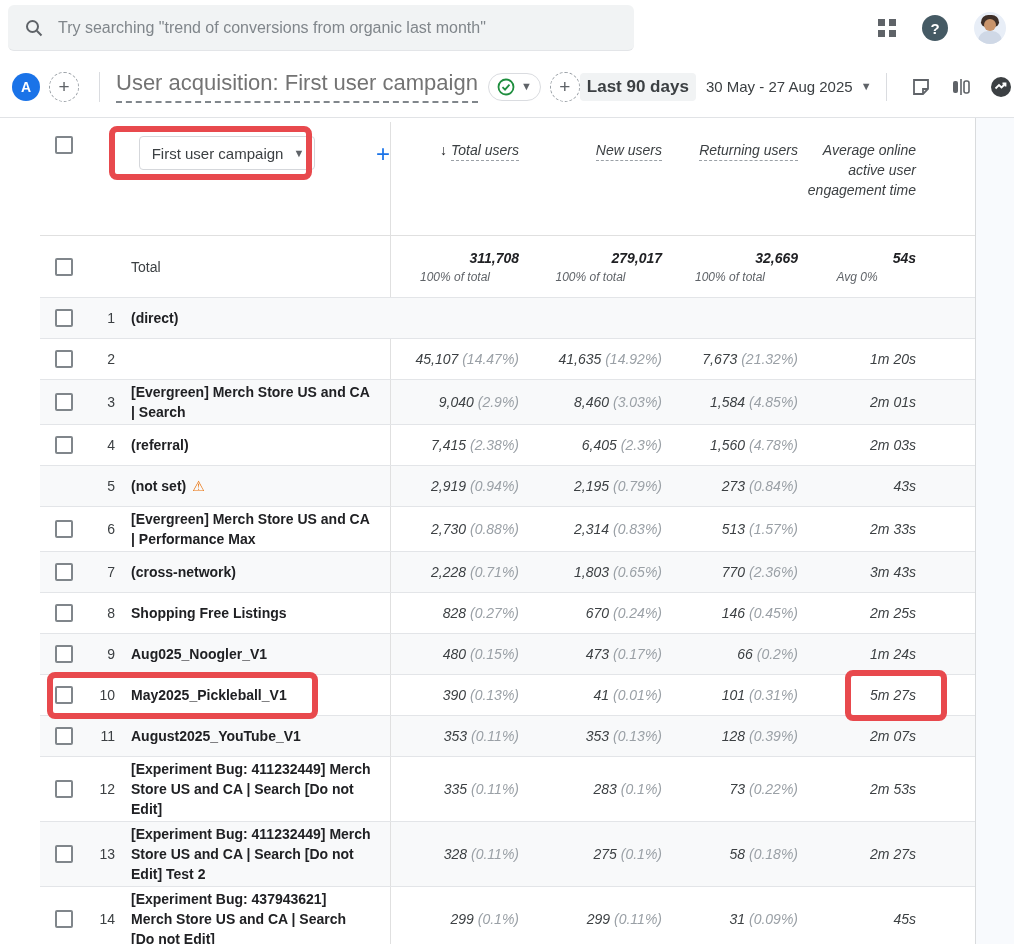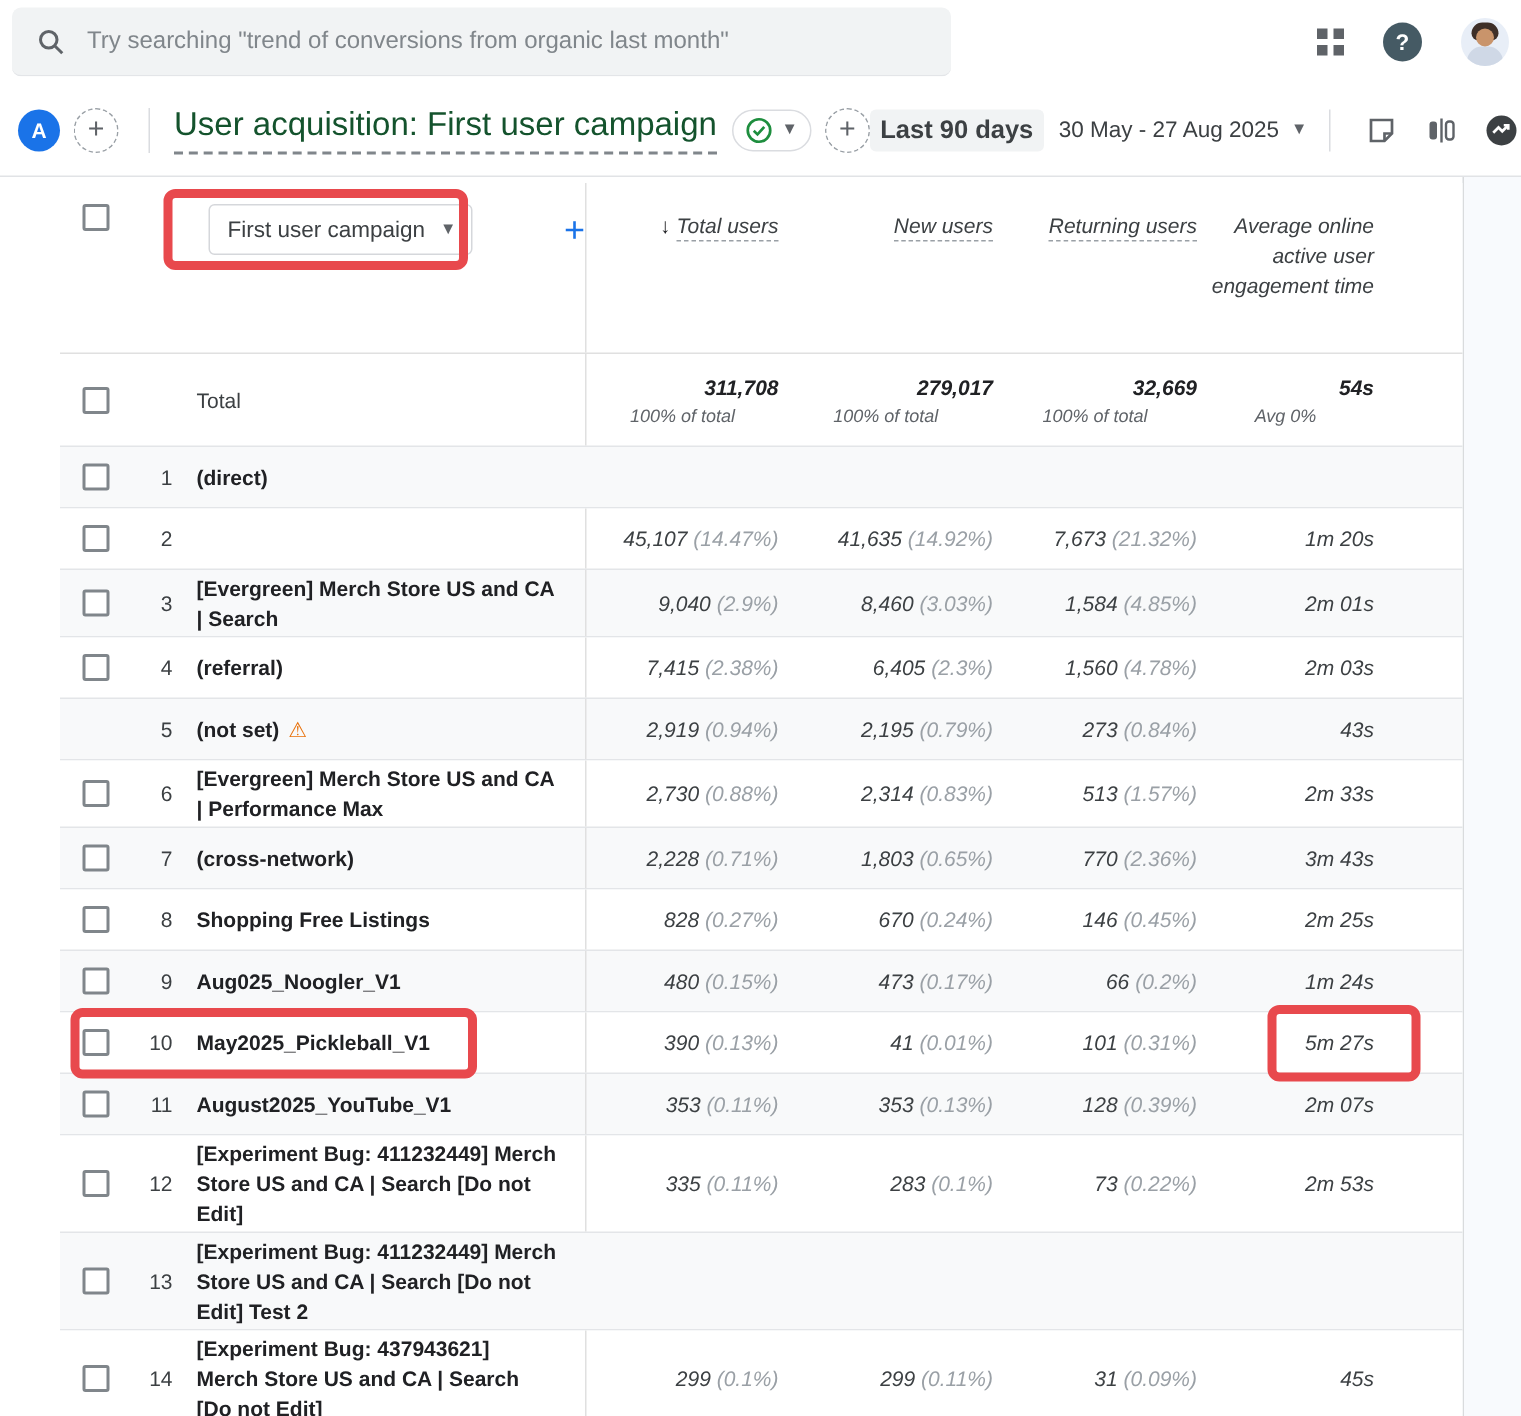--- a/index.html
+++ b/index.html
@@ -26,21 +26,21 @@
   .avatar .shirt { position:absolute; left:4px; top:19px; width:24px; height:14px; border-radius:10px 10px 0 0; background:#cfd8e6; }
 
   
   .rheader { position:relative; height:62px; background:#fff; display:flex; align-items:center;
     border-bottom:1px solid #e1e3e6; box-shadow:0 1px 2px rgba(0,0,0,0.05); padding:0 12px; }
   .acct-circle { width:28px; height:28px; border-radius:50%; background:#1a73e8; color:#fff;
     font-size:14px; font-weight:bold; display:flex; align-items:center; justify-content:center; flex:0 0 auto; }
   .dash-plus { width:30px; height:30px; border-radius:50%; border:1.5px dashed #9aa0a6; color:#5f6368;
     font-size:19px; display:flex; align-items:center; justify-content:center; margin-left:9px; flex:0 0 auto; line-height:1; }
   .vdiv { width:1px; height:30px; background:#dadce0; margin:0 16px 0 20px; flex:0 0 auto; }
-  .rtitle { font-size:22px; color:#14532d; border-bottom:2px dashed #80868b; padding-bottom:5px; white-space:nowrap; }
+  .rtitle { font-size:22px; color:#737373; border-bottom:2px dashed #80868b; padding-bottom:5px; white-space:nowrap; }
   .check-pill { margin-left:10px; height:28px; border:1px solid #dadce0; border-radius:14px;
     display:flex; align-items:center; padding:0 8px; gap:6px; flex:0 0 auto; }
   .caret { color:#5f6368; font-size:11px; line-height:1; }
   .hdr-right { margin-left:auto; display:flex; align-items:center; flex:0 0 auto; }
   .preset-badge { background:#f1f3f4; color:#3c4043; font-size:17px; font-weight:bold;
     padding:4px 7px; border-radius:4px; white-space:nowrap; }
   .date-label { font-size:15px; color:#3c4043; margin:0 8px 0 10px; white-space:nowrap; }
   .hdr-vdiv { width:1px; height:28px; background:#dadce0; margin:0 14px; }
   .hicon { width:24px; height:24px; display:flex; align-items:center; justify-content:center; margin:0 8px; }
   .partial-icon { width:8px; overflow:hidden; margin-left:6px; color:#5f6368; font-size:13px; }
@@ -362,20 +362,26 @@
       <div class="mcol c2"><span class="num">73</span> <span class="pct">(0.22%)</span></div>
       <div class="mcol c3"><span class="num">2m 53s</span></div>
     </div>
   </div>
         <div class="trow data-row shaded">
     <div class="left-part">
       <div class="checkbox"></div>
       <div class="rownum">13</div>
       <div class="rowname">[Experiment Bug: 411232449] Merch Store US and CA | Search [Do not Edit] Test 2</div>
     </div>
+    <div class="right-part">
+      <div class="mcol c0"><span class="num">328</span> <span class="pct">(0.11%)</span></div>
+      <div class="mcol c1"><span class="num">275</span> <span class="pct">(0.1%)</span></div>
+      <div class="mcol c2"><span class="num">58</span> <span class="pct">(0.18%)</span></div>
+      <div class="mcol c3"><span class="num">2m 27s</span></div>
+    </div>
   </div>
         <div class="trow data-row">
     <div class="left-part">
       <div class="checkbox"></div>
       <div class="rownum">14</div>
       <div class="rowname">[Experiment Bug: 437943621] Merch Store US and CA | Search [Do not Edit]</div>
     </div>
     <div class="right-part">
       <div class="mcol c0"><span class="num">299</span> <span class="pct">(0.1%)</span></div>
       <div class="mcol c1"><span class="num">299</span> <span class="pct">(0.11%)</span></div>

